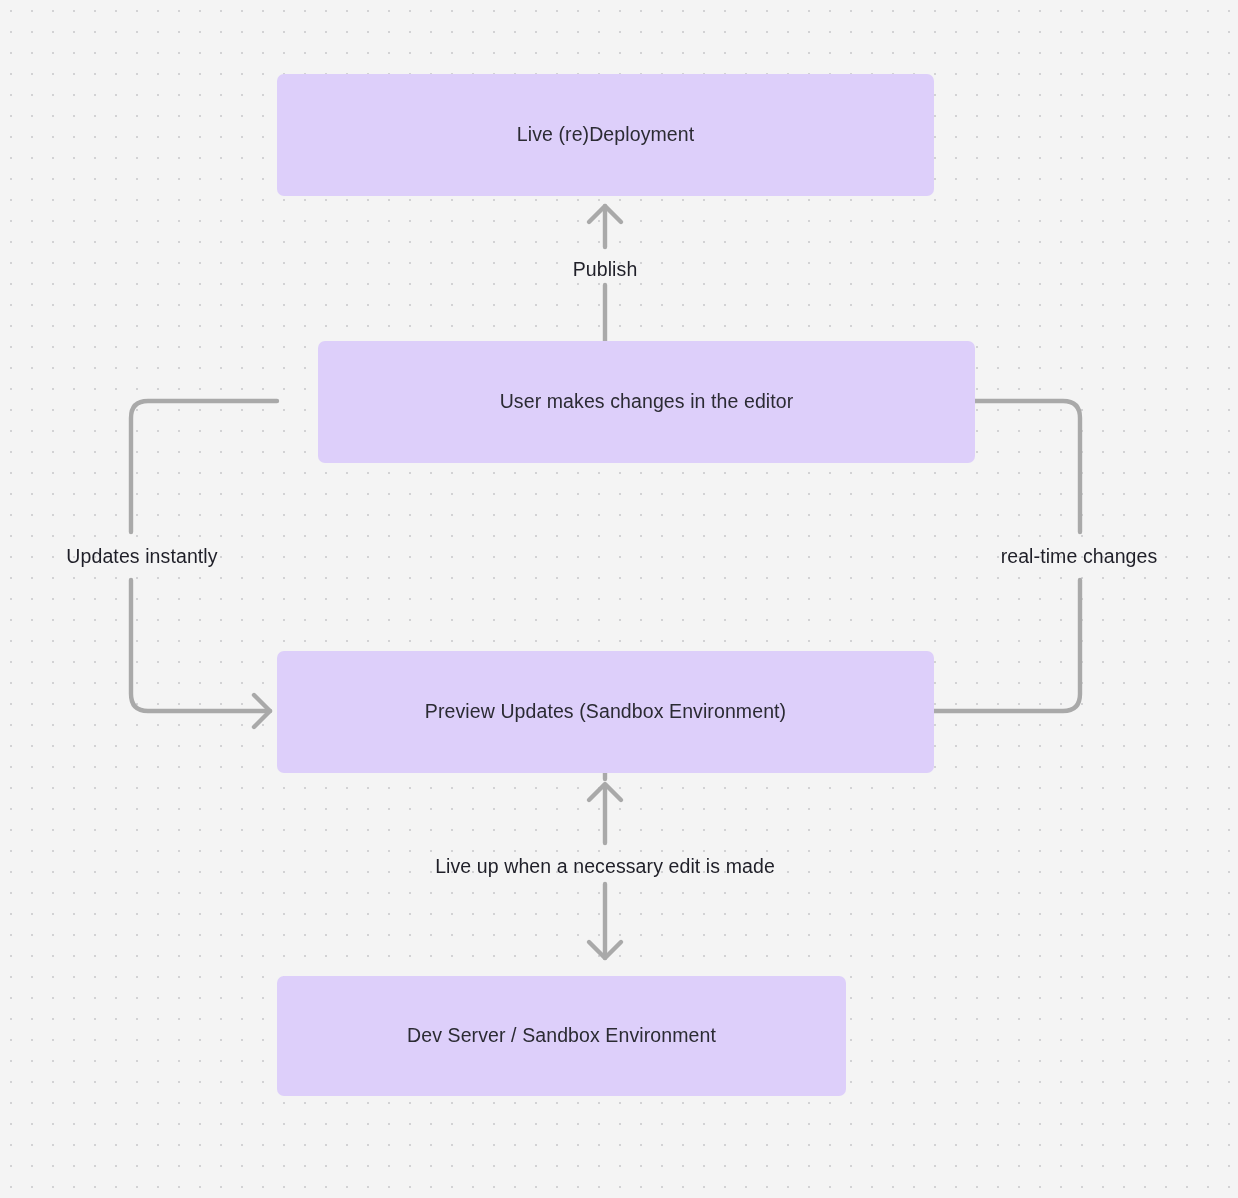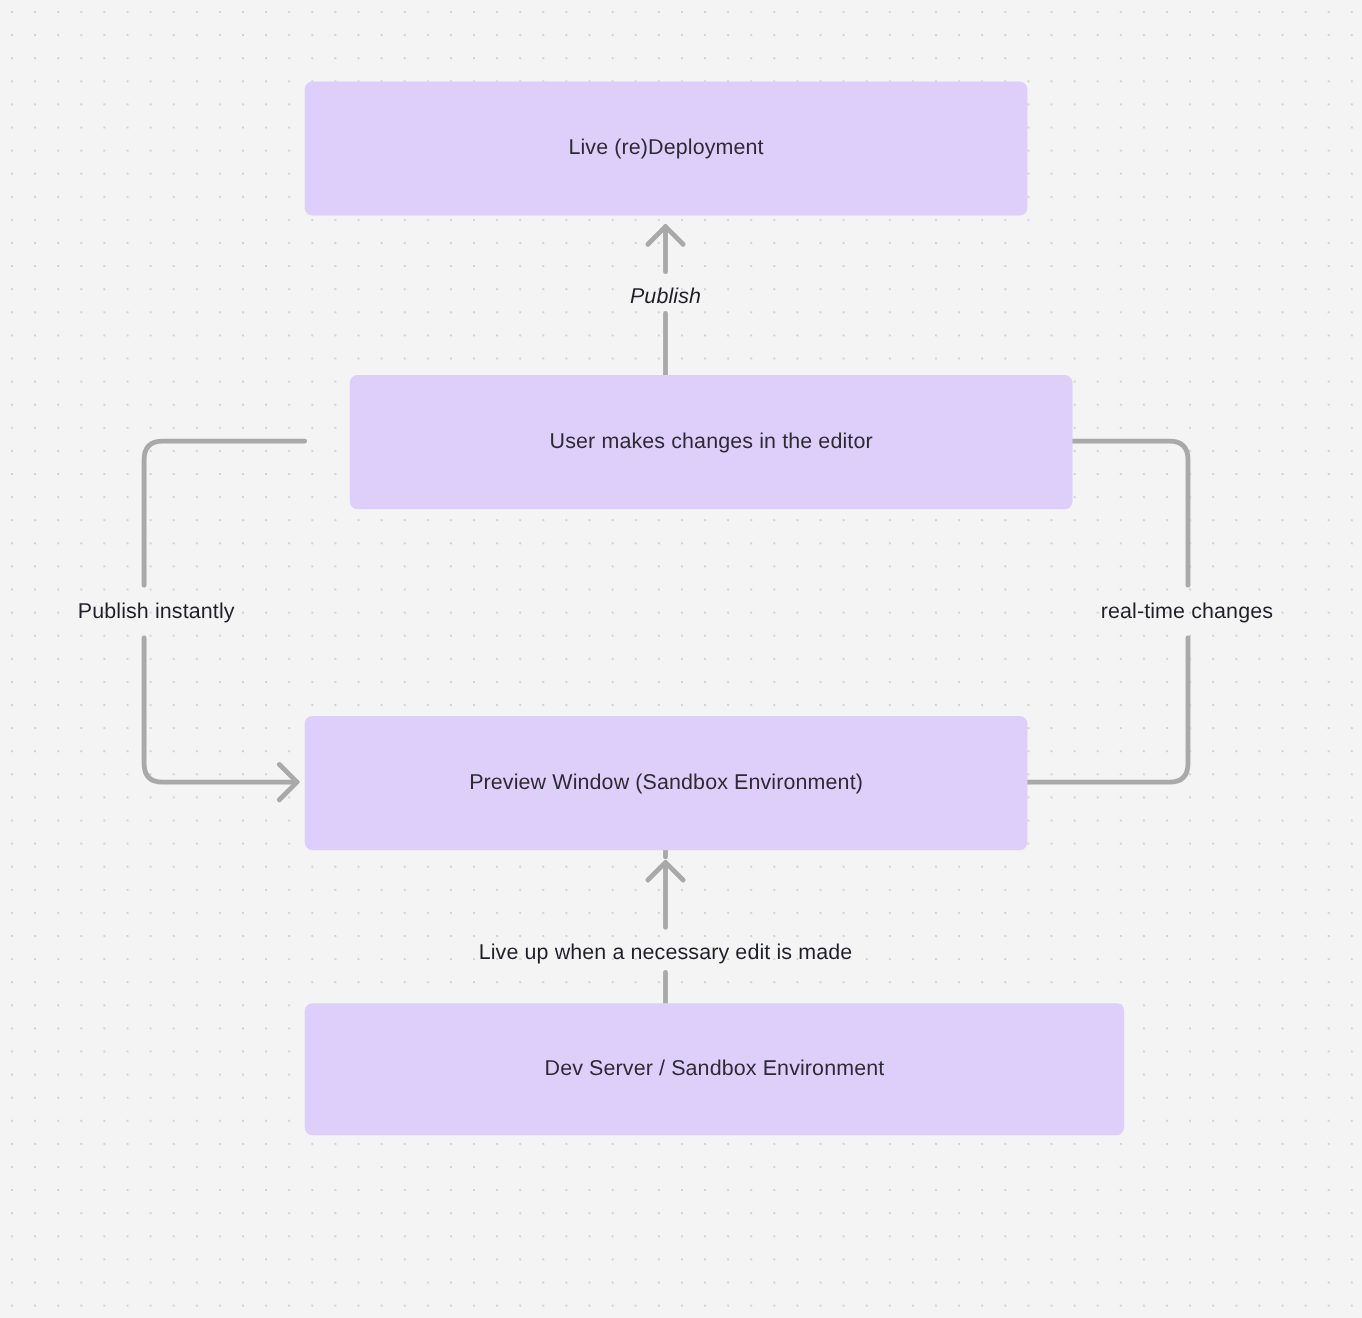--- a/index.html
+++ b/index.html
@@ -54,24 +54,24 @@
     line-height: 1.2;
     color: #1f1f28;
     letter-spacing: 0.1px;
     white-space: nowrap;
     text-align: center;
   }
   
   #node-live       { left: 277px; top: 74px;  width: 657px; height: 122px; align-items: center; }
   #node-user       { left: 277px; top: 341px; width: 657px; height: 122px; margin-left: 41px; }
   #node-preview    { left: 277px; top: 651px; width: 657px; height: 122px; }
-  #node-devserver  { left: 277px; top: 912px; width: 745px; height: 120px; }
+  #node-devserver  { left: 277px; top: 976px; width: 569px; height: 120px; }
 
   
-  #label-publish   { left: 530px; top: 258px; width: 150px; font-style: italic; }
+  #label-publish   { left: 530px; top: 258px; width: 150px; }
   #label-updates   { left: 32px;  top: 545px; width: 220px; }
   #label-realtime  { left: 968px; top: 545px; width: 222px; }
   #label-spun      { left: 390px; top: 855px; width: 430px; }
 </style>
 </head>
 <body>
 
 <div id="canvas">
 
   <svg class="edges" viewBox="0 0 1238 1198" width="1238" height="1198" xmlns="http://www.w3.org/2000/svg">
@@ -108,28 +108,28 @@
 
   <div class="node" id="node-live">
     <span class="node-label">Live (re)Deployment</span>
   </div>
 
   <div class="node" id="node-user">
     <span class="node-label">User makes changes in the editor</span>
   </div>
 
   <div class="node" id="node-preview">
-    <span class="node-label">Preview Window (Sandbox Environment)</span>
+    <span class="node-label">Preview Updates (Sandbox Environment)</span>
   </div>
 
   <div class="node" id="node-devserver">
     <span class="node-label">Dev Server / Sandbox Environment</span>
   </div>
 
   <div class="edge-label" id="label-publish">Publish</div>
 
-  <div class="edge-label" id="label-updates">Publish instantly</div>
+  <div class="edge-label" id="label-updates">Updates instantly</div>
 
   <div class="edge-label" id="label-realtime">real-time changes</div>
 
   <div class="edge-label" id="label-spun">Live up when a necessary edit is made</div>
 
 </div>
 
 </body></html>

